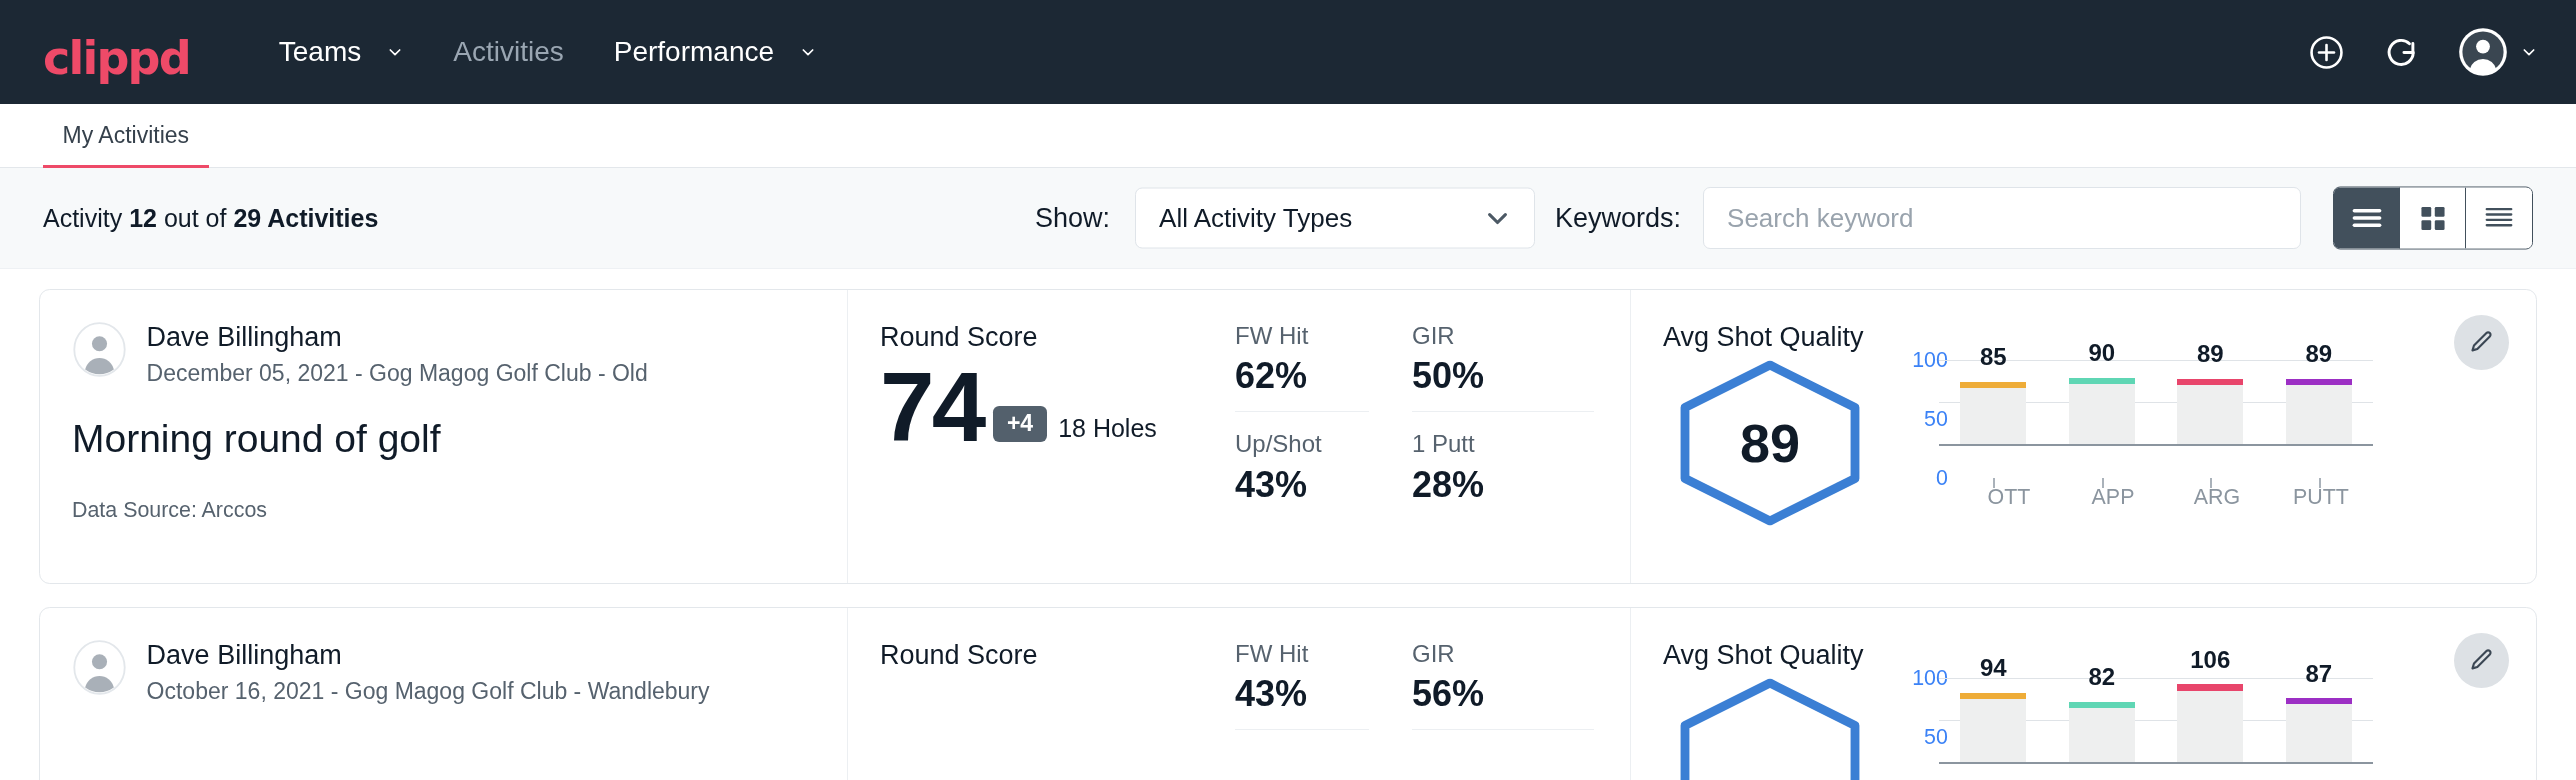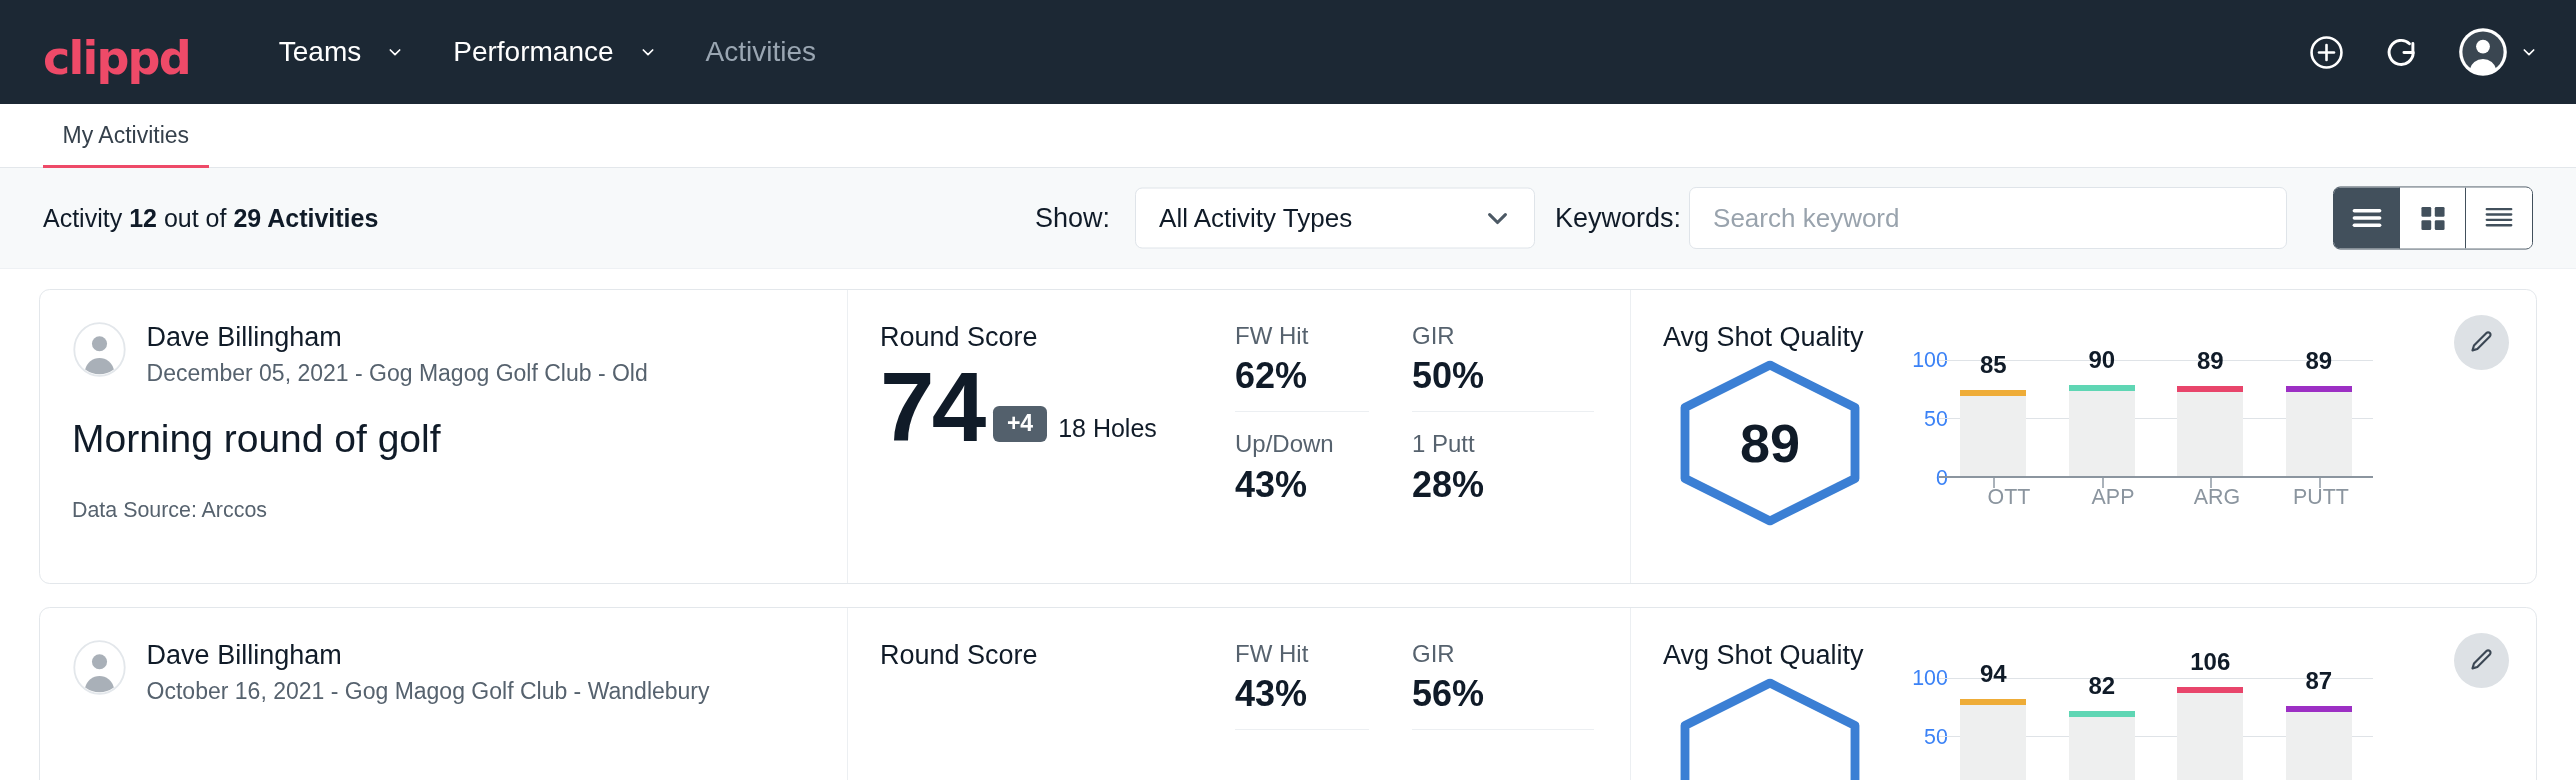--- a/index.html
+++ b/index.html
@@ -97,21 +97,21 @@
     font-size: 26px;
     color: #101b28;
     justify-content: space-between;
     cursor: pointer;
   }
   .select .chev2 { width: 27px; height: 27px; color: #4c5965; }
   .select .chev2 svg { width: 100%; height: 100%; display: block; }
 
   .kwgroup {
     position: absolute; left: 1555px; top: 50%; transform: translateY(-50%);
-    display: flex; align-items: center; gap: 8px;
+    display: flex; align-items: center; gap: 22px;
   }
   .searchbox {
     width: 598px; height: 62px;
     background: #ffffff;
     border: 1.8px solid #dfe4e9;
     border-radius: 7.1px;
     padding: 0 23px;
     font-size: 26px;
     color: #101b28;
     font-family: "Liberation Sans", sans-serif;
@@ -192,21 +192,21 @@
     position: absolute; inset: 0;
     display: flex; align-items: center; justify-content: center;
     font-size: 54px; font-weight: bold; color: #101b28;
   }
 
   .chartwrap { margin-left: 32px; margin-top: 1.8px; }
   .chart { position: relative; width: 473px; height: 143px; }
   .yaxis { position: absolute; left: 0; top: 0; width: 55px; height: 118px; }
   .ytick { position: absolute; right: 7.1px; font-size: 21.4px; color: #3b82f6; transform: translateY(-50%); margin-left: 12px; }
   .plot {
-    position: absolute; left: 39px; right: 0; top: 0; height: 118px;
+    position: absolute; left: 39px; right: 0; top: 0; height: 86px;
     border-bottom: 2.7px solid #8b959f;
   }
   .grid-line { position: absolute; left: 0; right: 0; height: 0.9px; background: #dfe3e7; }
   .bars { position: absolute; inset: 0; display: flex; align-items: flex-end; }
   .barcell { flex: 1; display: flex; flex-direction: column; align-items: center; justify-content: flex-end; height: 100%; position: relative; }
   .barval { font-size: 24px; font-weight: bold; color: #101b28; position: absolute; }
   .bar { width: 66px; background: #eeefef; position: relative; }
   .barcap { position: absolute; top: 0; left: 0; right: 0; height: 6.2px; }
   .xlabels { position: absolute; left: 57px; right: 0; top: 125px; display: flex; }
   .xcell { flex: 1; text-align: center; font-size: 21.4px; color: #8b959f; }
@@ -230,30 +230,30 @@
 
   <div class="navitems">
     <div class="navitem">
       <span>Teams</span>
       <span class="chev">
         <svg viewBox="0 0 24 24" fill="none" stroke="#ffffff" stroke-width="2.6" stroke-linecap="round" stroke-linejoin="round">
             <polyline points="5 9 12 16 19 9"></polyline>
           </svg>
       </span>
     </div>
+    <div class="navitem dim">
+      <span>Activities</span>
+    </div>
     <div class="navitem">
       <span>Performance</span>
       <span class="chev">
         <svg viewBox="0 0 24 24" fill="none" stroke="#ffffff" stroke-width="2.6" stroke-linecap="round" stroke-linejoin="round">
             <polyline points="5 9 12 16 19 9"></polyline>
           </svg>
       </span>
-    </div>
-    <div class="navitem dim">
-      <span>Activities</span>
     </div>
   </div>
 
   <div class="navright">
     <span class="nicon">
       <svg viewBox="0 0 24 24" fill="none" stroke="#ffffff" stroke-width="1.6">
           <circle cx="12" cy="12" r="9.2"></circle>
           <line x1="12" y1="7.4" x2="12" y2="16.6" stroke-linecap="round"></line>
           <line x1="7.4" y1="12" x2="16.6" y2="12" stroke-linecap="round"></line>
         </svg>
@@ -379,21 +379,21 @@
       <div class="statgrid">
         <div class="statcell top">
           <div class="slabel">FW Hit</div>
           <div class="sval">62%</div>
         </div>
         <div class="statcell top">
           <div class="slabel">GIR</div>
           <div class="sval">50%</div>
         </div>
         <div class="statcell">
-          <div class="slabel">Up/Down</div>
+          <div class="slabel">Up/Shot</div>
           <div class="sval">43%</div>
         </div>
         <div class="statcell">
           <div class="slabel">1 Putt</div>
           <div class="sval">28%</div>
         </div>
       </div>
     </div>
 
     <div class="col-quality cellpad">

